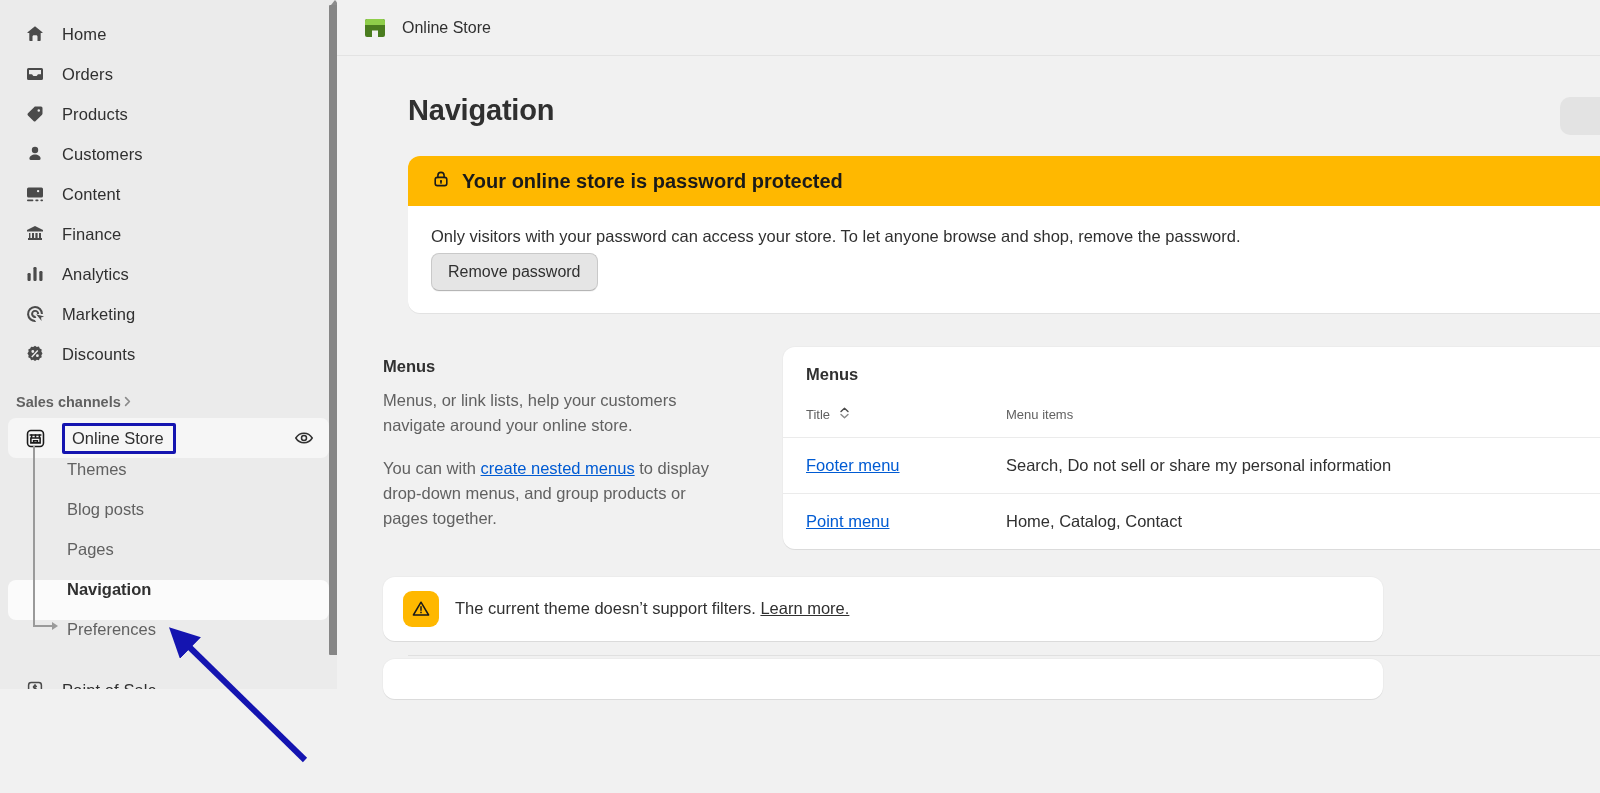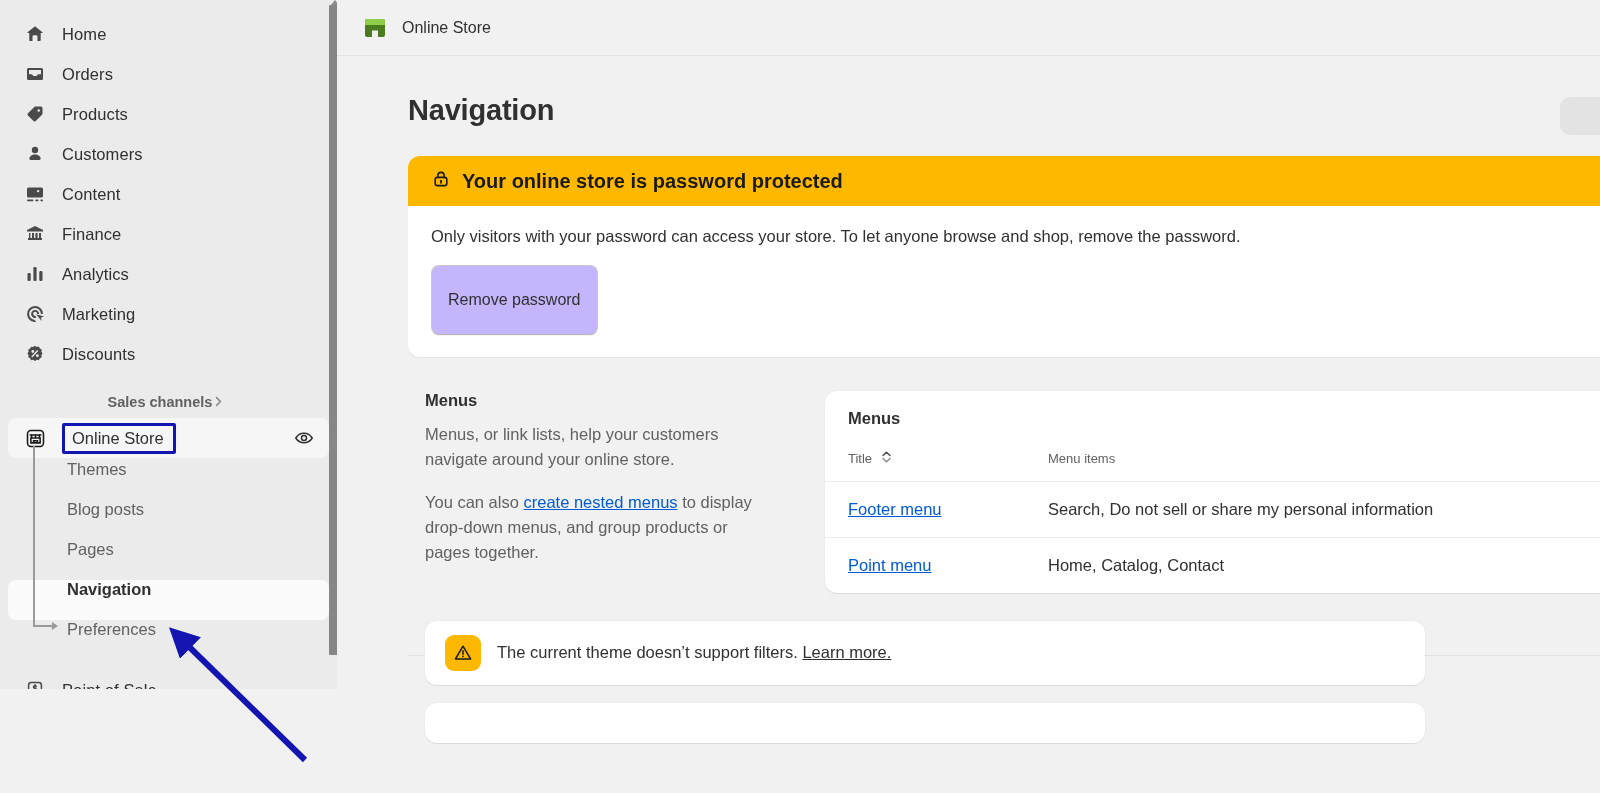--- a/index.html
+++ b/index.html
@@ -37,21 +37,21 @@
     color: #4a4a4a;
   }
   .nav-item .lbl {
     font-size: 16.5px;
     color: #303030;
     letter-spacing: .1px;
   }
 
   
   .section-head {
-    display: flex; align-items: center; justify-content: center;
+    display: flex; align-items: center; justify-content: flex-start;
     margin: 14px 8px 2px 8px;
     padding: 4px 12px 4px 8px;
     height: 28px;
     cursor: pointer;
   }
   .section-head .sh-text {
     font-size: 14.5px; font-weight: bold; color: #616161;
   }
   .section-head .chev { color: #8a8a8a; font-size: 15px; line-height: 1; }
 
@@ -183,40 +183,41 @@
     gap: 11px;
   }
   .banner-head .btxt {
     font-size: 20px; font-weight: bold; color: #1a1a1a;
   }
   .banner-body { padding: 19px 23px 22px 23px; }
   .banner-body .desc {
     font-size: 16.5px; color: #303030; line-height: 1.45;
   }
   .btn-secondary {
-    margin-top: 16px;
+    margin-top: 4px;
     display: inline-block;
-    background: #c4b5fd;
+    background: #e5e5e5;
     border: 1px solid #c9c9c9;
     border-bottom-color: #b5b5b5;
     border-radius: 8px;
-    padding: 25px 16px;
+    padding: 9px 16px;
     font-size: 16px;
     color: #303030;
     cursor: pointer;
     font-family: "Liberation Sans", sans-serif;
     box-shadow: 0 1px 0 rgba(0,0,0,.04);
   }
 
   
   .sec {
     display: flex;
-    margin-left: 88px;
+    margin-left: 46px;
     margin-top: 34px;
     position: relative;
+    align-items: flex-end;
   }
   .sec-left { width: 400px; flex: 0 0 400px; padding-right: 60px; }
   .sec-left h3 {
     font-size: 16.5px; font-weight: bold; color: #303030; margin-bottom: 12px;
   }
   .sec-left p {
     font-size: 16.5px; color: #616161; line-height: 1.52; margin-bottom: 18px;
   }
   .sec-left a { color: #005bd3; text-decoration: underline; }
   .sec-right { flex: 1 1 auto; }
@@ -495,21 +496,21 @@
       <div class="banner-body">
         <div class="desc">Only visitors with your password can access your store. To let anyone browse and shop, remove the password.</div>
         <button class="btn-secondary">Remove password</button>
       </div>
     </div>
 
     <div class="sec">
       <div class="sec-left">
         <h3>Menus</h3>
         <p>Menus, or link lists, help your customers navigate around your online store.</p>
-        <p><span>You can also </span><a href="#">create nested menus</a><span> to display drop-down menus, and group products or pages together.</span></p>
+        <p><span>You can with </span><a href="#">create nested menus</a><span> to display drop-down menus, and group products or pages together.</span></p>
       </div>
       <div class="sec-right">
         <div class="card">
           <div class="card-title">Menus</div>
           <table class="tbl">
             <thead>
               <tr>
                 <th style="width:200px;">
                   <span>Title</span>
                   <span class="sort-ico">

